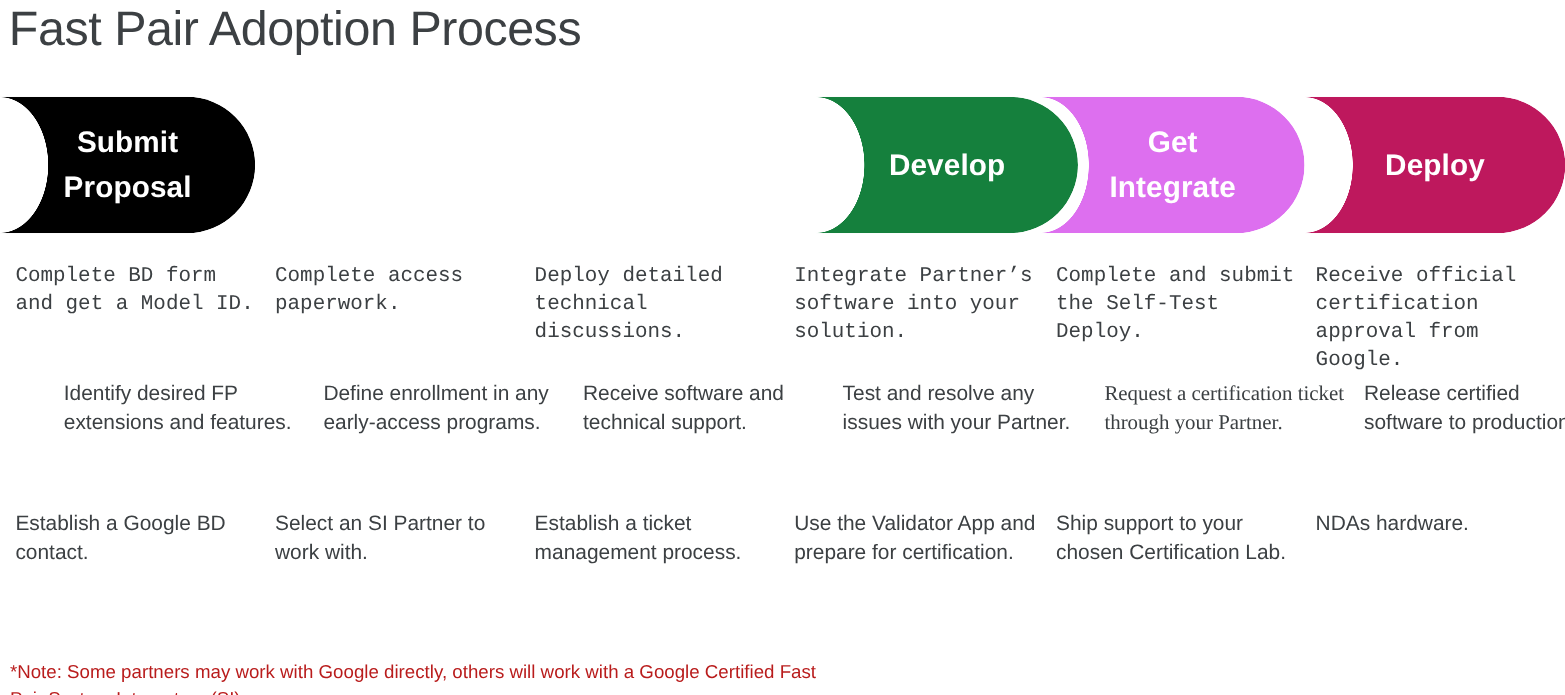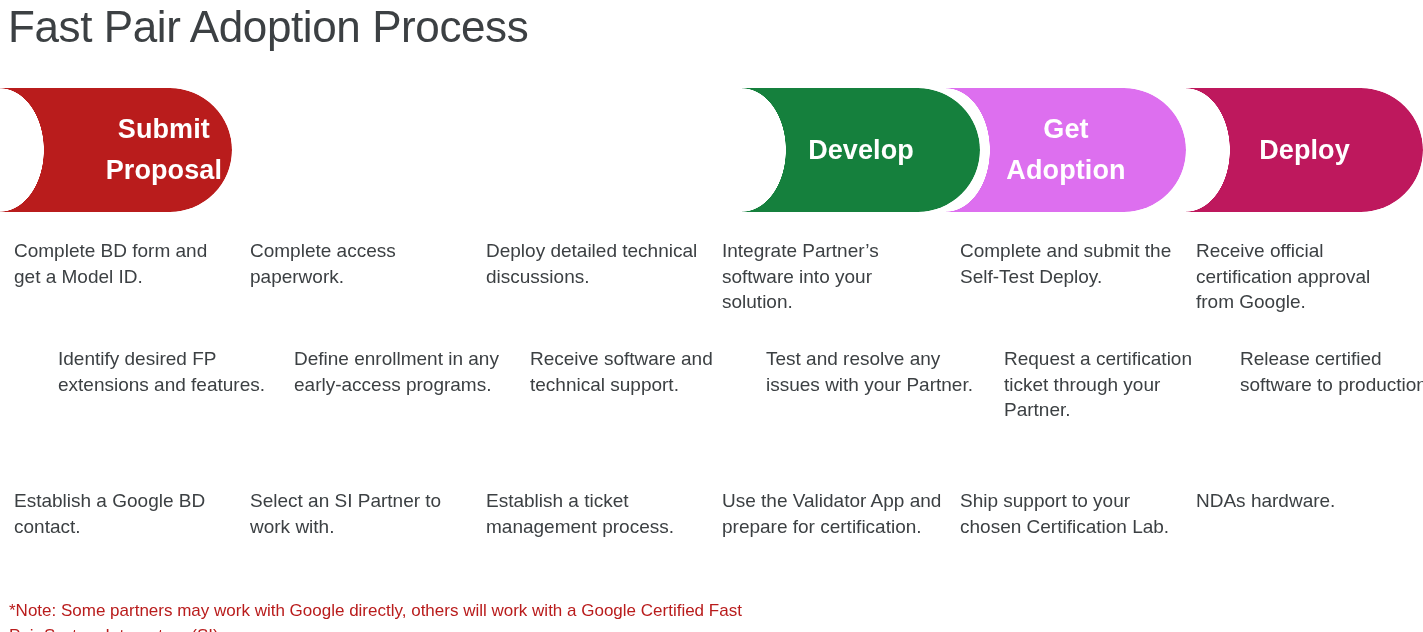--- a/index.html
+++ b/index.html
@@ -83,53 +83,53 @@
   }
 
   .bullet {
     position: absolute;
     font-size: 19px;
     line-height: 25.5px;
     color: #3c4043;
     font-weight: 400;
   }
 
-  .bullet.r0 { top: 0px; }
+  .bullet.r0 { top: 0px; font-family: Liberation Mono, monospace; }
   .bullet.r1 { top: 108px; margin-left: 44px; }
-  .bullet.r2 { top: 226px; margin-top: 24px; }
+  .bullet.r2 { top: 226px; }
 
   
   .footnote {
     position: absolute;
     left: 9px;
     top: 598px;
     width: 740px;
     font-size: 17px;
     line-height: 25px;
     color: #b91c1c;
   }
 </style>
 </head>
 <body>
 
 <div class="page">
 
   <h1 class="page-title">Fast Pair Adoption Process</h1>
 
   <div class="band" id="band">
-      <div class="chev" style="left: 0px; width: 232px; background: #b91c1c; justify-content: flex-end;">
+      <div class="chev" style="left: 0px; width: 232px; background: #000000;">
         <div class="chev-label">Submit
 Proposal</div>
       </div>
       <div class="chev" style="left: 742px; width: 238px; background: #15803d;">
         <div class="chev-label">Develop</div>
       </div>
       <div class="chev" style="left: 946px; width: 240px; background: rgb(221, 111, 239);">
         <div class="chev-label">Get
-Adoption</div>
+Integrate</div>
       </div>
       <div class="chev" style="left: 1186px; width: 237px; background: #be185d;">
         <div class="chev-label">Deploy</div>
       </div>
     </div>
 
   <div class="columns" id="columns">
       <div class="col" style="left: 14px; width: 218px;">
         <div class="bullet r0" style="width: 218px;">Complete BD form and get a Model ID.</div>
         <div class="bullet r1" style="width: 218px;">Identify desired FP extensions and features.</div>
@@ -145,21 +145,21 @@
         <div class="bullet r1" style="width: 218px;">Receive software and technical support.</div>
         <div class="bullet r2" style="width: 218px;">Establish a ticket management process.</div>
       </div>
       <div class="col" style="left: 722px; width: 220px;">
         <div class="bullet r0" style="width: 220px;">Integrate Partner’s software into your solution.</div>
         <div class="bullet r1" style="width: 220px;">Test and resolve any issues with your Partner.</div>
         <div class="bullet r2" style="width: 220px;">Use the Validator App and prepare for certification.</div>
       </div>
       <div class="col" style="left: 960px; width: 222px;">
         <div class="bullet r0" style="width: 222px;">Complete and submit the Self-Test Deploy.</div>
-        <div class="bullet r1" style="width: 222px;">Request a certification ticket through your Partner.</div>
+        <div class="bullet r1" style="width: 222px; font-family: Liberation Serif, serif;">Request a certification ticket through your Partner.</div>
         <div class="bullet r2" style="width: 222px;">Ship support to your chosen Certification Lab.</div>
       </div>
       <div class="col" style="left: 1196px; width: 200px;">
         <div class="bullet r0" style="width: 200px;">Receive official certification approval from Google.</div>
         <div class="bullet r1" style="width: 200px;">Release certified software to production.</div>
         <div class="bullet r2" style="width: 200px;">NDAs hardware.</div>
       </div>
     </div>
 
   <div class="footnote">*Note: Some partners may work with Google directly, others will work with a Google Certified Fast Pair System Integrators (SI).</div>

